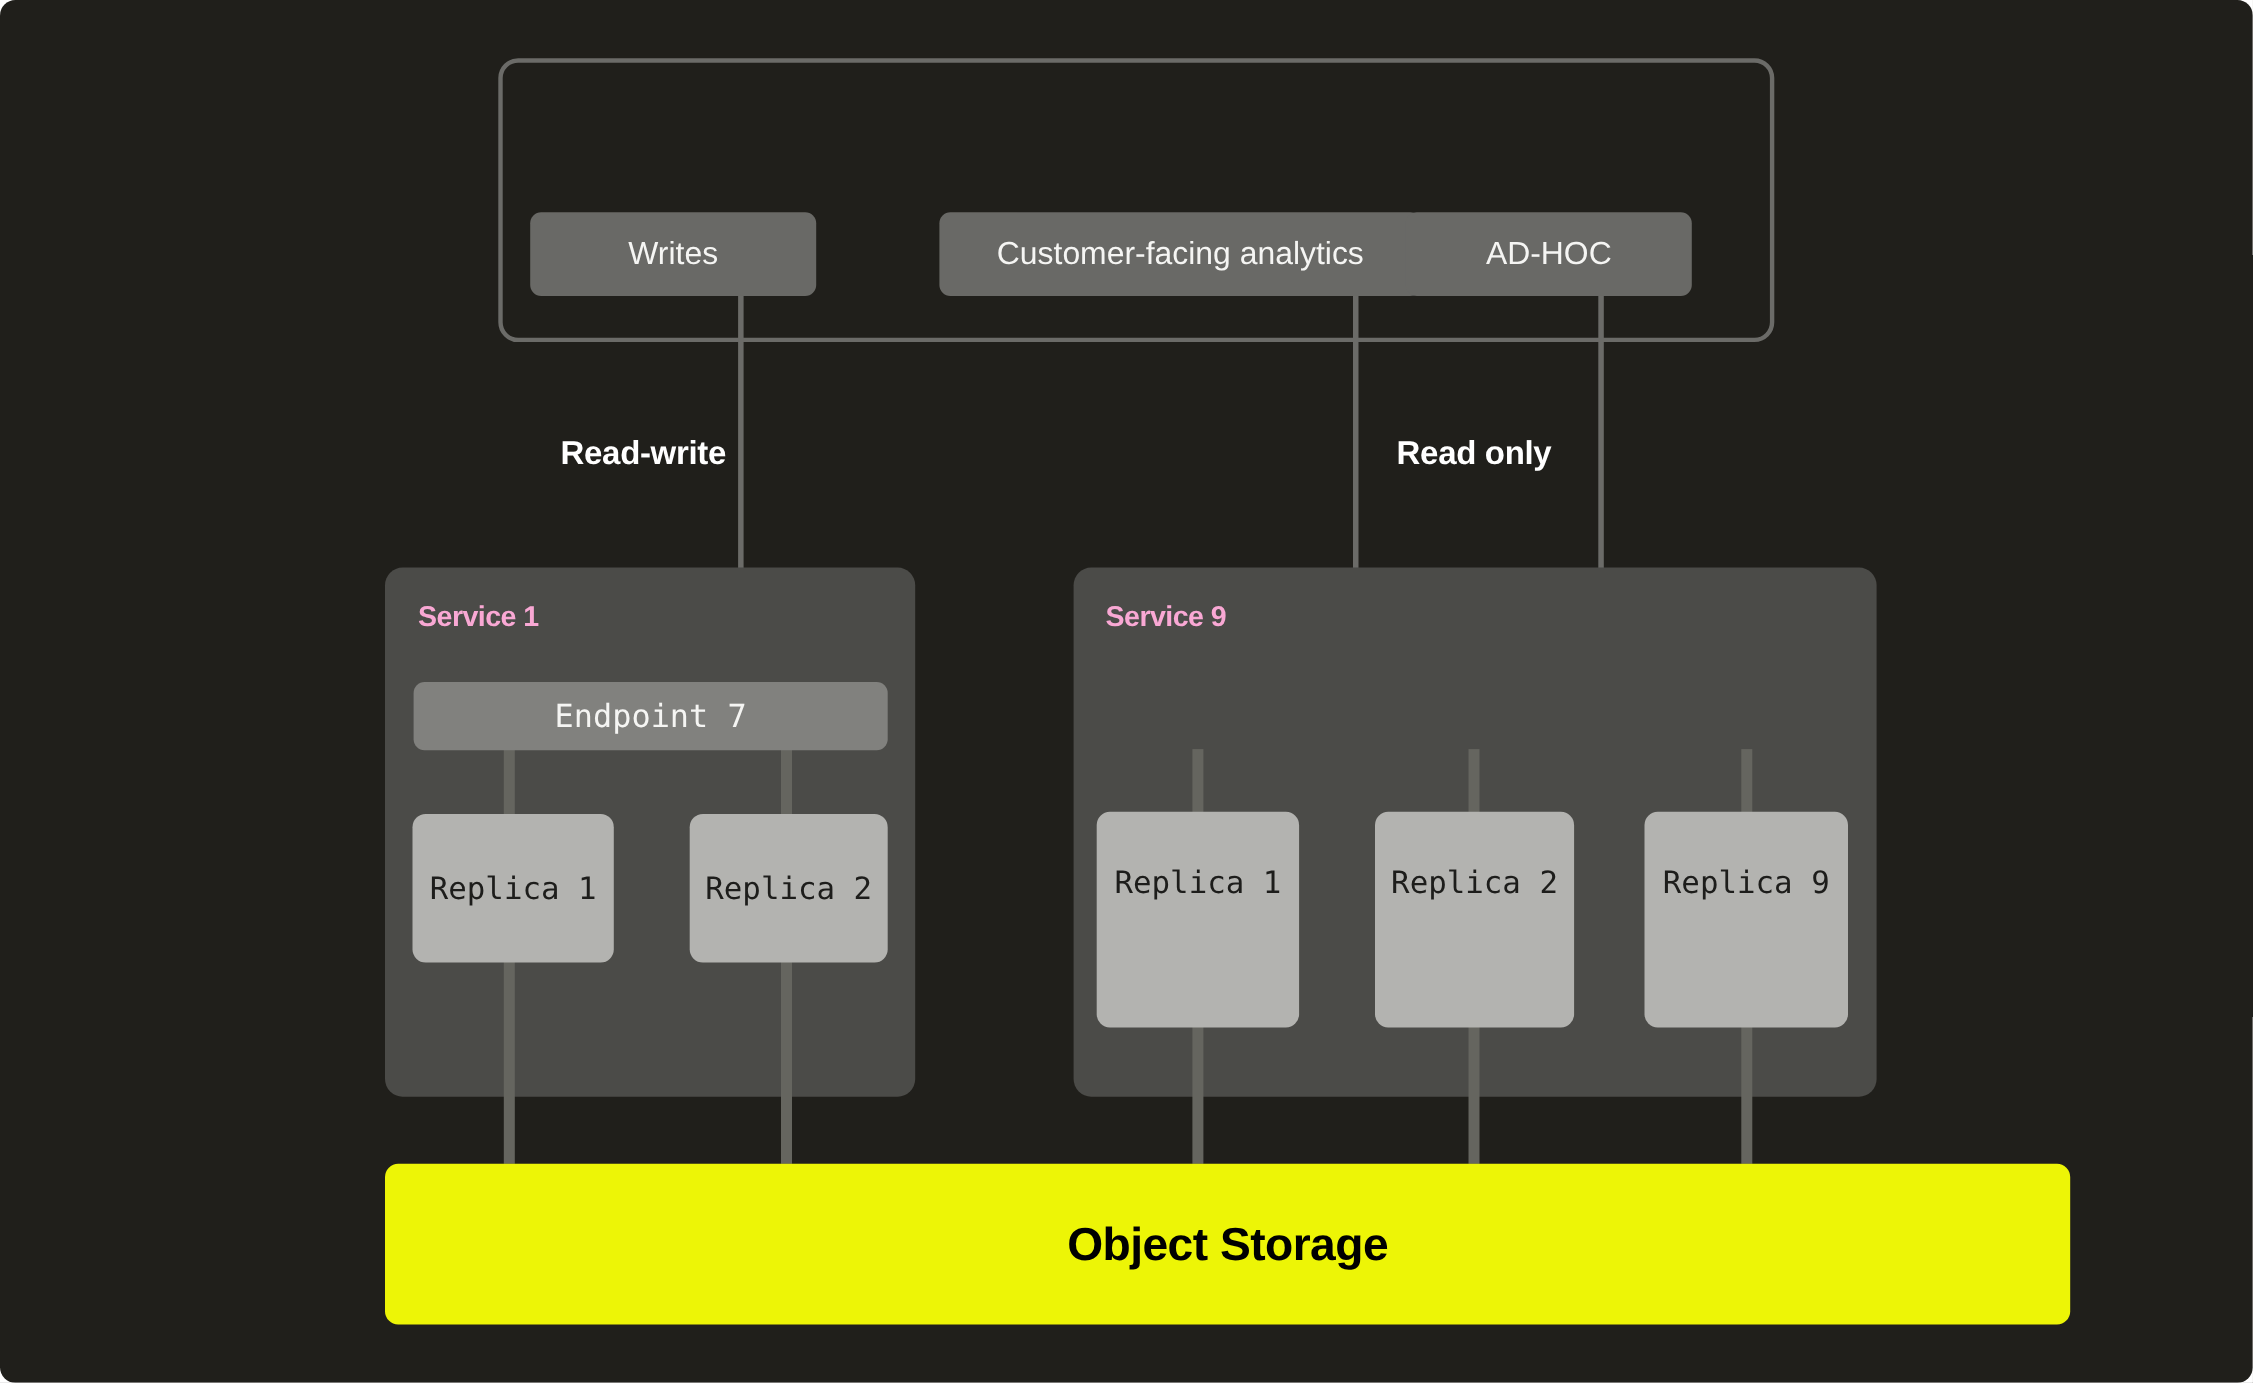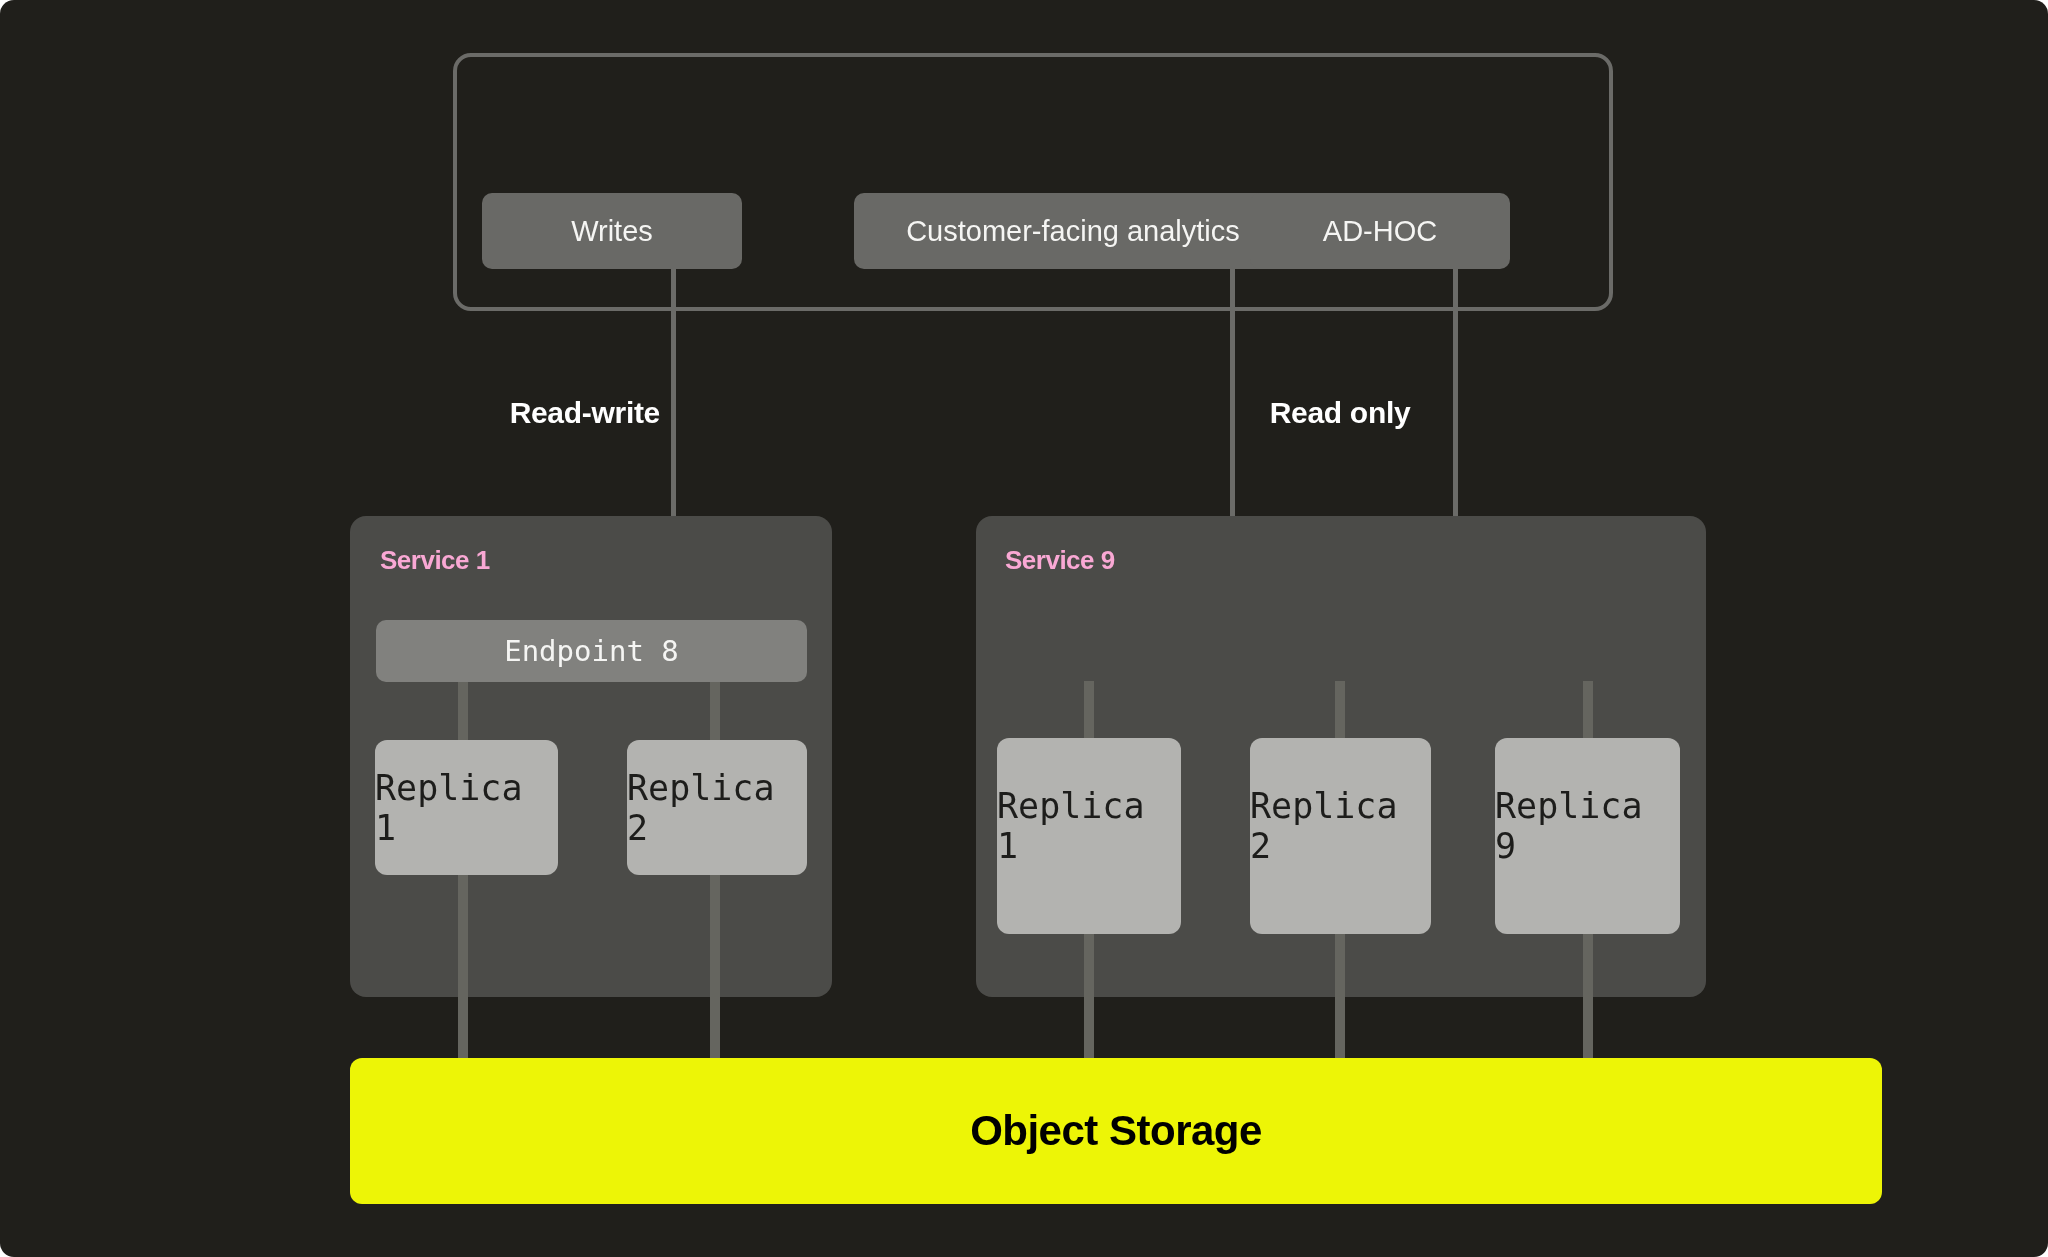--- a/index.html
+++ b/index.html
@@ -43,21 +43,21 @@
     height:76px; top:193px;
     background: var(--button-bg);
     border-radius: 10px;
     display:flex; align-items:center; justify-content:center;
     color: var(--text-light);
     font-family: Liberation Sans, sans-serif;
     font-size: 29px;
   }
   .chip-writes   { left:482px;  width:260px; }
   .chip-analytics{ left:854px;  width:438px; }
-  .chip-adhoc    { left:1250px; width:260px; }
+  .chip-adhoc    { left:1278px; width:260px; }
 
   
   .arrow-line { width:5px; background: var(--arrow); top:269px; height:316px; }
   .arrow-head {
     width:0; height:0; top:582px;
     border-left:14px solid transparent;
     border-right:14px solid transparent;
     border-top:21px solid var(--arrow);
   }
   .a1 .arrow-line { left:671px; }  .a1 .arrow-head { left:660px; }
@@ -97,21 +97,21 @@
     font-size:29px;
   }
   .endpoint-1 { left:376px; width:431px; }
   .endpoint-2 { left:998px; width:684px; }
 
   
   .replica {
     background: var(--replica-bg); border-radius:12px;
     color: var(--text-dark);
     font-family:"DejaVu Sans Mono", "Liberation Mono", monospace;
-    font-size:35px;
+    font-size:28px;
     display:flex; justify-content:center;
   }
   .replica-s1 { top:740px; height:135px; align-items:center; }
   .r-s1-1 { left:375px; width:183px; }
   .r-s1-2 { left:627px; width:180px; }
   .replica-s2 { top:738px; height:196px; align-items:flex-start; padding-top:48px; }
   .r-s2-1 { left:997px;  width:184px; }
   .r-s2-2 { left:1250px; width:181px; }
   .r-s2-3 { left:1495px; width:185px; }
 
@@ -163,21 +163,21 @@
   <div class="abs service-title service-title-1">Service 1</div>
   <div class="abs service-title service-title-2">Service 9</div>
 
   <div class="abs connector c-s1-1"></div>
   <div class="abs connector c-s1-2"></div>
   <div class="abs connector c-s2-1"></div>
   <div class="abs connector c-s2-2"></div>
   <div class="abs connector c-s2-3"></div>
 
   <div class="abs endpoint endpoint-1">
-    <span>Endpoint 8</span>
+    <span>Endpoint 7</span>
   </div>
 
   <div class="abs replica replica-s1 r-s1-1">
     <span>Replica 1</span>
   </div>
   <div class="abs replica replica-s1 r-s1-2">
     <span>Replica 2</span>
   </div>
 
   <div class="abs replica replica-s2 r-s2-1">

